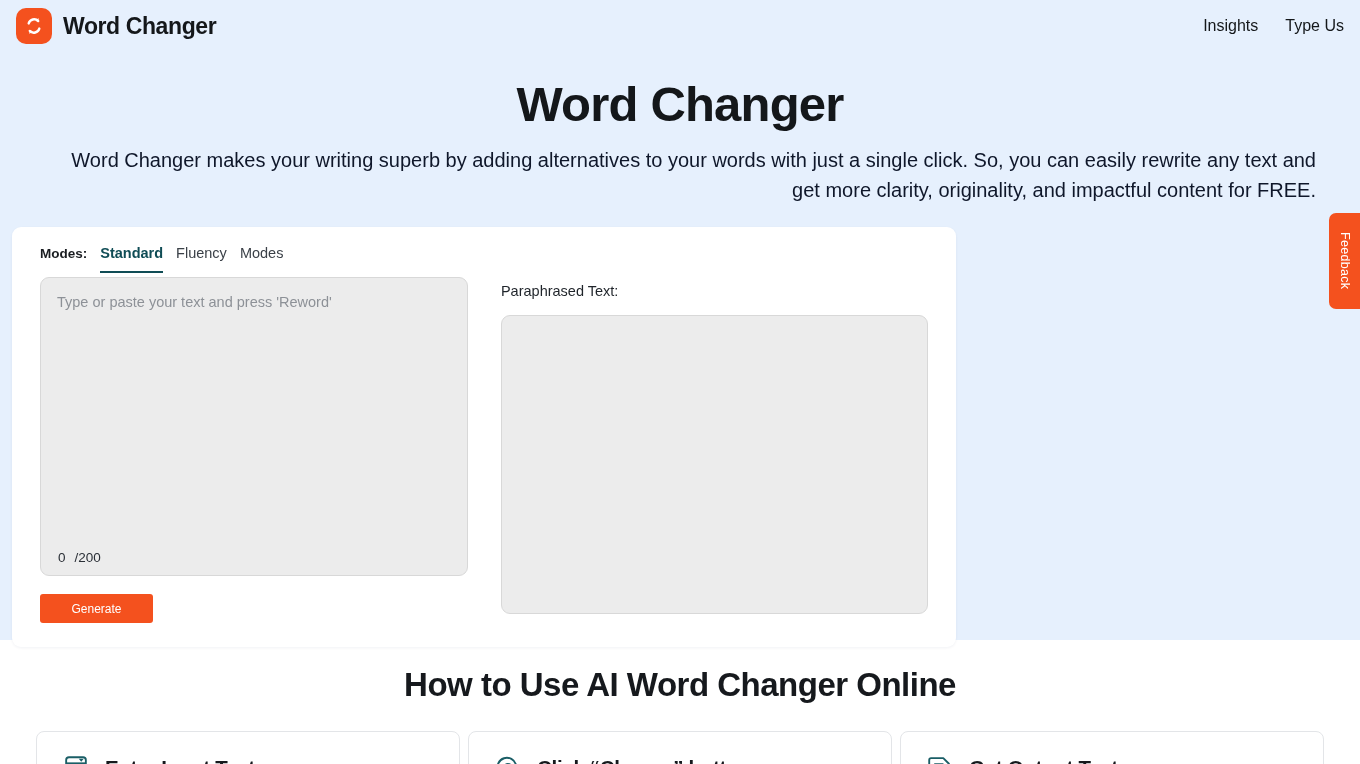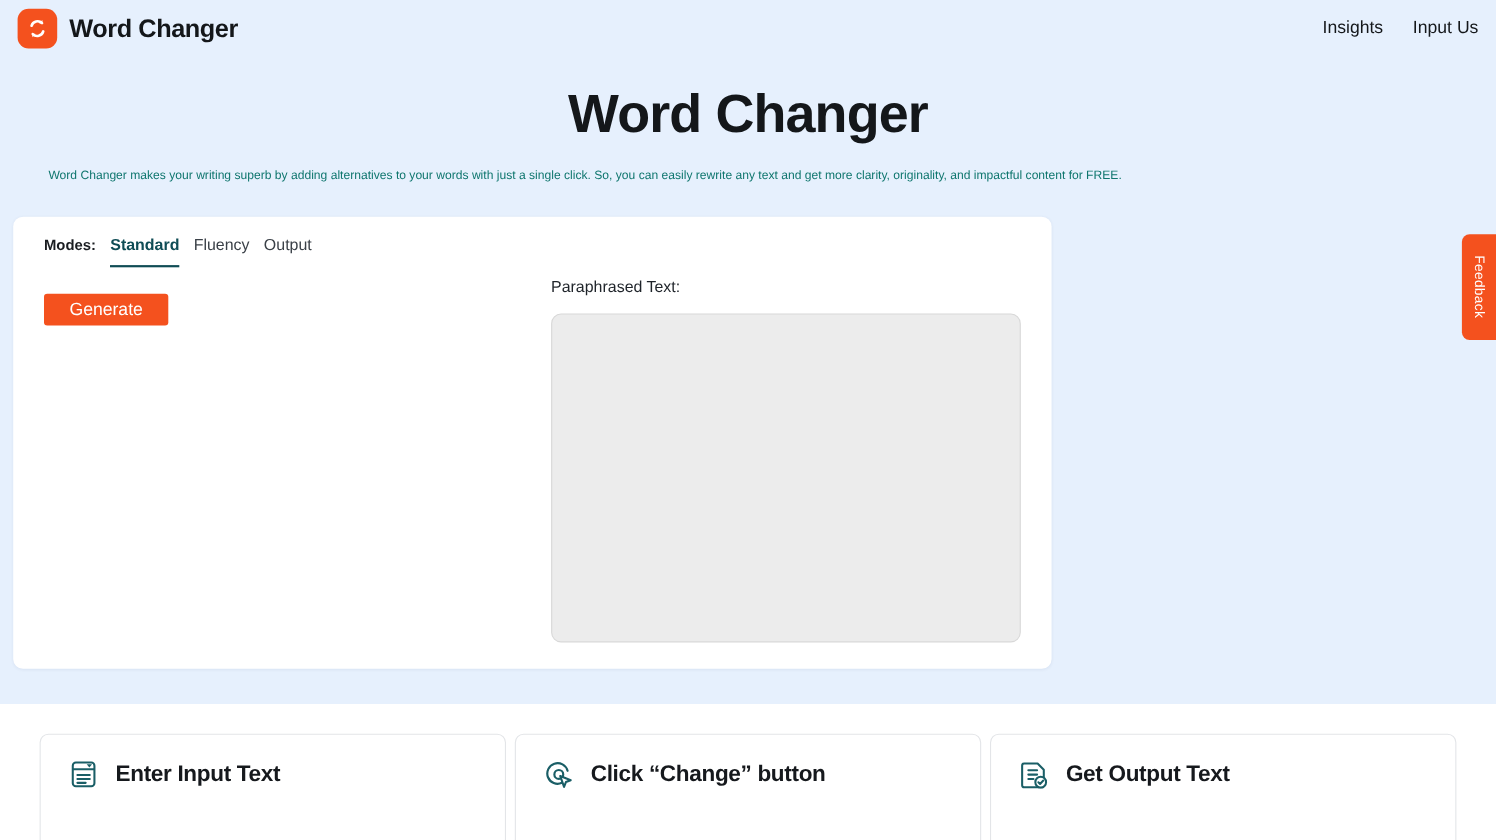--- a/index.html
+++ b/index.html
@@ -78,24 +78,24 @@
   .hero-title {
     text-align: center;
     font-size: 49px;
     font-weight: bold;
     letter-spacing: -0.8px;
     color: #14171a;
     margin-top: 24px;
   }
 
   .hero-desc {
-    text-align: left;
-    font-size: 11px;
+    text-align: right;
+    font-size: 20px;
     line-height: 30px;
-    color: #0f766e;
+    color: #0f172a;
     max-width: 1272px;
     margin: 13px auto 0 auto;
   }
 
   
   .tool-card {
     margin: 22px 12px 0 12px;
     width: 944px;
     background: #ffffff;
     border-radius: 9px;
@@ -172,28 +172,28 @@
   }
 
   .output-box {
     background: #ececec;
     border: 1px solid #d8d8d8;
     border-radius: 9px;
     height: 299px;
   }
 
   .generate-btn {
-    margin-top: 30px;
+    margin-top: 18px;
     width: 113px;
     height: 29px;
     background: #f4511e;
     color: #ffffff;
     border: none;
     border-radius: 3px;
-    font-size: 16px;
+    font-size: 12px;
     font-family: "Liberation Sans", sans-serif;
     cursor: pointer;
     display: flex;
     align-items: center;
     justify-content: center;
   }
 
   
   .feedback-tab {
     position: absolute;
@@ -282,56 +282,64 @@
           <path d="M17.8 14.8 A6.2 6.2 0 0 1 7.4 17.4" stroke="#ffffff" stroke-width="2.6" stroke-linecap="round"></path>
           <path d="M16.9 3.4 L17.2 7.2 L13.6 6.6 Z" fill="#ffffff"></path>
           <path d="M7.1 20.6 L6.8 16.8 L10.4 17.4 Z" fill="#ffffff"></path>
         </svg>
       </span>
       <span class="brand-name">Word Changer</span>
     </div>
 
     <nav class="site-nav">
       <a class="nav-link">Insights</a>
-      <a class="nav-link">Input Us</a>
+      <a class="nav-link">Type Us</a>
     </nav>
   </header>
 
   <h1 class="hero-title">Word Changer</h1>
   <p class="hero-desc">Word Changer makes your writing superb by adding alternatives to your words with just a single click. So, you can easily rewrite any text and get more clarity, originality, and impactful content for FREE.</p>
 
   <section class="tool-card">
     <div class="tool-grid">
 
       <div class="pane-left">
         <div class="modes-row">
           <span class="modes-label">Modes:</span>
           <span class="mode-tab active">Standard</span>
           <span class="mode-tab">Fluency</span>
-          <span class="mode-tab">Output</span>
+          <span class="mode-tab">Modes</span>
         </div>
 
+        <div class="editor-box">
+          <div class="editor-placeholder">Type or paste your text and press 'Reword'</div>
+          <div class="char-counter">
+            <span>0</span>
+            <span>/200</span>
+          </div>
+        </div>
 
         <button class="generate-btn">Generate</button>
       </div>
 
       <div class="pane-right">
         <div class="pane-head">Paraphrased Text:</div>
         <div class="output-box"></div>
       </div>
 
     </div>
   </section>
 
   <div class="feedback-tab">
     <span>Feedback</span>
   </div>
 </div>
 
 <section class="howto-region">
+  <h2 class="howto-title">How to Use AI Word Changer Online</h2>
 
   <div class="howto-cards">
 
     <div class="howto-card">
       <div class="card-head">
         <span class="card-icon">
           <svg width="30" height="30" viewBox="0 0 32 32" fill="none">
             <rect x="5.5" y="4.5" width="21" height="23" rx="3" stroke="#1a5e66" stroke-width="2"></rect>
             <line x1="5.5" y1="11" x2="26.5" y2="11" stroke="#1a5e66" stroke-width="2"></line>
             <path d="M19 6.2 h5.2 l-2.6 3.2 Z" fill="#1a5e66"></path>

